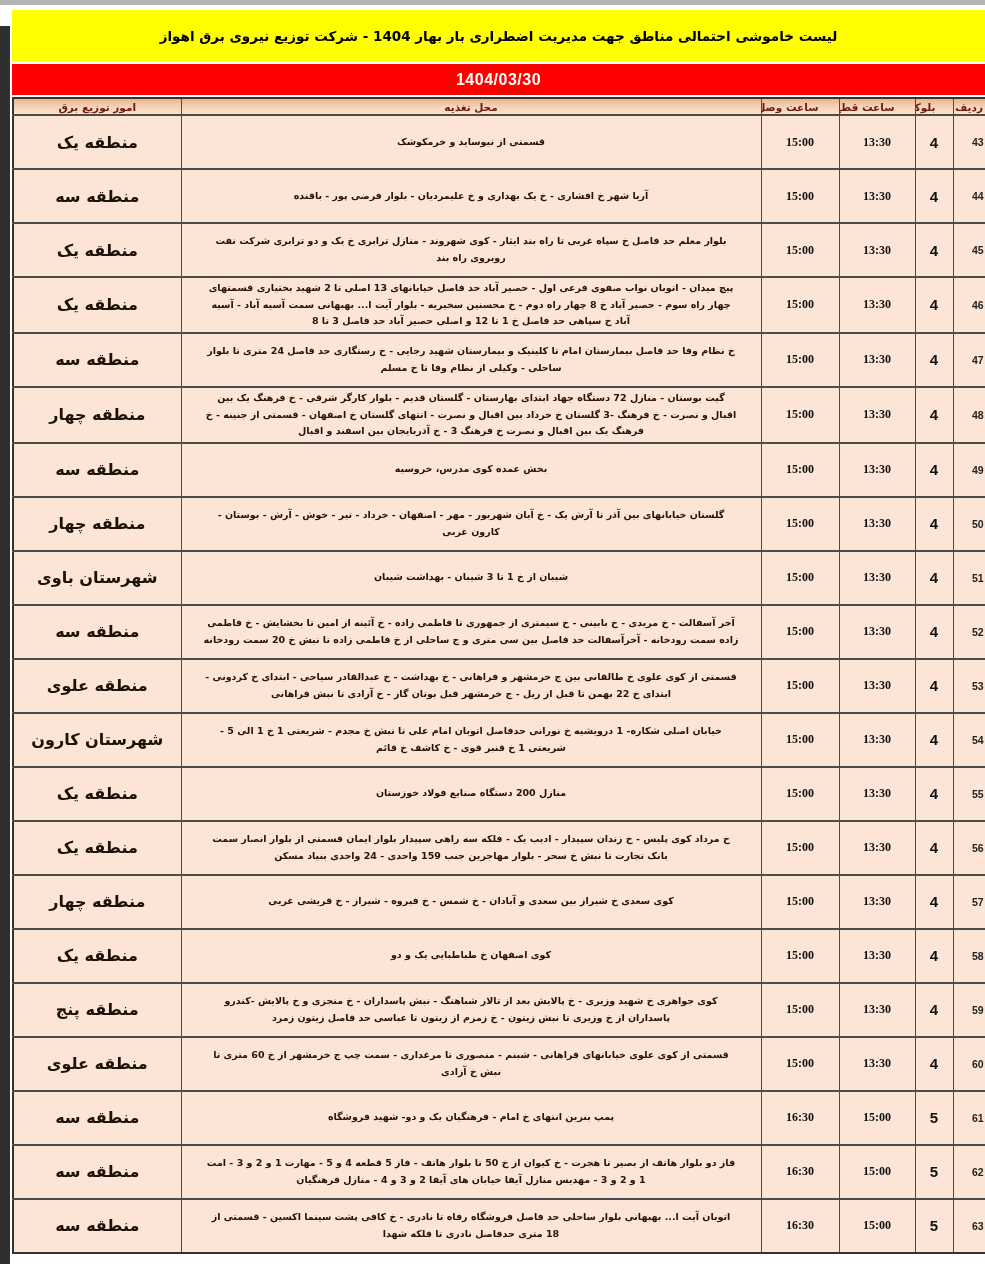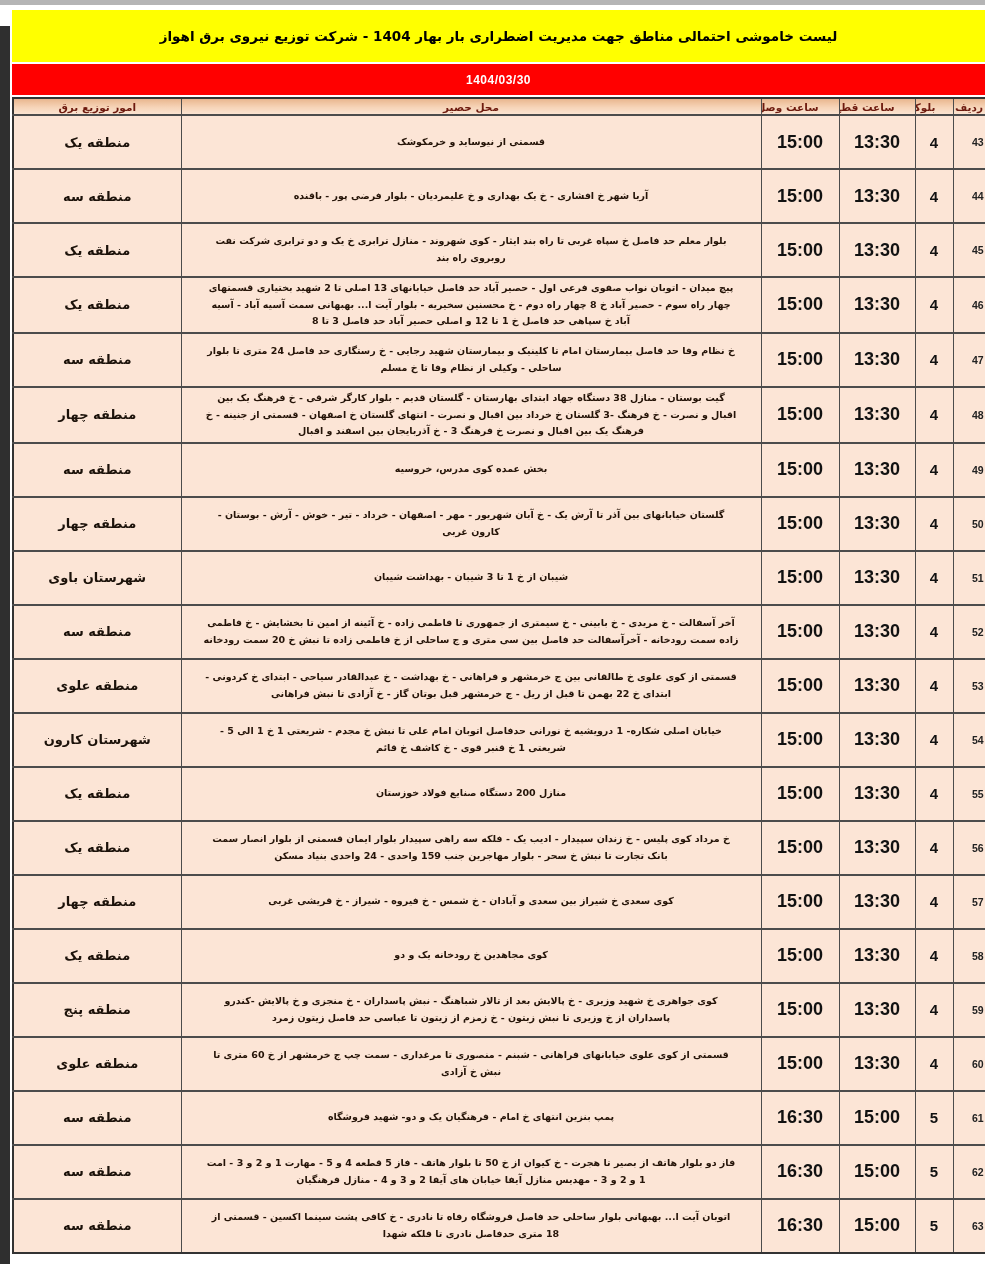--- a/index.html
+++ b/index.html
@@ -26,21 +26,21 @@
   .banner-yellow .title{
     font-size:13.5px;font-weight:bold;color:#000;
     direction:rtl;text-align:center;padding:0 30px;
   }
   .banner-red{
     position:absolute;left:12px;top:64px;width:973px;height:31px;
     background:#ff0000;
     display:flex;align-items:center;justify-content:center;
   }
   .banner-red .date{
-    font-size:12px;font-weight:bold;color:#ffffff;
+    font-size:16px;font-weight:bold;color:#ffffff;
     font-family:"Liberation Sans","DejaVu Sans",sans-serif;
     letter-spacing:.5px;
   }
   table.sched{
     position:absolute;left:12px;top:97px;
     width:990px;
     border-collapse:collapse;
     table-layout:fixed;
     direction:rtl;
   }
@@ -60,26 +60,26 @@
     white-space:nowrap;
   }
   tbody td{
     height:54px;
     background:#fce5d6;
     color:#16100a;
     text-align:center;vertical-align:middle;
   }
   td.c-row{font-size:10.5px;font-weight:bold;font-family:"Liberation Sans","DejaVu Sans",sans-serif;color:#222;}
   td.c-block{font-size:15px;font-weight:bold;font-family:"Liberation Sans","DejaVu Sans",sans-serif;color:#111;}
-  td.c-time{font-size:18px;font-weight:bold;font-family:Liberation Sans, sans-serif;color:#111;}
+  td.c-time{font-size:12px;font-weight:bold;font-family:Liberation Serif, serif;color:#111;}
   td.c-loc{
     font-size:9.5px;font-weight:bold;line-height:1.75;
     padding:2px 22px;color:#241307;
   }
-  td.c-dist{font-size:13px;font-weight:bold;color:#1c120a;text-align:center;}
+  td.c-dist{font-size:16px;font-weight:bold;color:#1c120a;text-align:center;}
 </style>
 </head>
 <body>
 
 <div class="top-edge"></div>
 <div class="left-edge"></div>
 
 <div class="banner-yellow">
   <div class="title">لیست خاموشی احتمالی مناطق جهت مدیریت اضطراری بار بهار 1404 - شرکت توزیع نیروی برق اهواز</div>
 </div>
@@ -96,21 +96,21 @@
     <col style="width:78px">
       <col style="width:580px">
       <col style="width:168px">
   </colgroup>
   <thead>
     <tr>
       <th>ردیف</th>
       <th>بلوک</th>
       <th>ساعت قطع</th>
       <th>ساعت وصل</th>
-      <th>محل حصیر</th>
+      <th>محل تغذیه</th>
       <th>امور توزیع برق</th>
     </tr>
   </thead>
   <tbody>
       <tr>
     <td class="c-row">43</td>
     <td class="c-block">4</td>
     <td class="c-time">13:30</td>
     <td class="c-time">15:00</td>
     <td class="c-loc">قسمتی از نیوساید و خرمکوشک</td>
@@ -146,21 +146,21 @@
     <td class="c-time">13:30</td>
     <td class="c-time">15:00</td>
     <td class="c-loc">خ نظام وفا حد فاصل بیمارستان امام تا کلینیک و بیمارستان شهید رجایی - خ رستگاری حد فاصل 24 متری تا بلوار ساحلی - وکیلی از نظام وفا تا خ مسلم</td>
     <td class="c-dist">منطقه سه</td>
   </tr>
       <tr>
     <td class="c-row">48</td>
     <td class="c-block">4</td>
     <td class="c-time">13:30</td>
     <td class="c-time">15:00</td>
-    <td class="c-loc">گیت بوستان - منازل 38 دستگاه جهاد ابتدای بهارستان - گلستان قدیم - بلوار کارگر شرقی - خ فرهنگ یک بین اقبال و نصرت - خ فرهنگ -3 گلستان خ خرداد بین اقبال و نصرت - انتهای گلستان خ اصفهان - قسمتی از جنینه - خ فرهنگ یک بین اقبال و نصرت خ فرهنگ 3 - خ آذربایجان بین اسفند و اقبال</td>
+    <td class="c-loc">گیت بوستان - منازل 72 دستگاه جهاد ابتدای بهارستان - گلستان قدیم - بلوار کارگر شرقی - خ فرهنگ یک بین اقبال و نصرت - خ فرهنگ -3 گلستان خ خرداد بین اقبال و نصرت - انتهای گلستان خ اصفهان - قسمتی از جنینه - خ فرهنگ یک بین اقبال و نصرت خ فرهنگ 3 - خ آذربایجان بین اسفند و اقبال</td>
     <td class="c-dist">منطقه چهار</td>
   </tr>
       <tr>
     <td class="c-row">49</td>
     <td class="c-block">4</td>
     <td class="c-time">13:30</td>
     <td class="c-time">15:00</td>
     <td class="c-loc">بخش عمده کوی مدرس، خروسیه</td>
     <td class="c-dist">منطقه سه</td>
   </tr>
@@ -226,21 +226,21 @@
     <td class="c-time">13:30</td>
     <td class="c-time">15:00</td>
     <td class="c-loc">کوی سعدی خ شیراز بین سعدی و آبادان - خ شمس - خ فیروه - شیراز - خ قریشی غربی</td>
     <td class="c-dist">منطقه چهار</td>
   </tr>
       <tr>
     <td class="c-row">58</td>
     <td class="c-block">4</td>
     <td class="c-time">13:30</td>
     <td class="c-time">15:00</td>
-    <td class="c-loc">کوی مجاهدین خ رودخانه یک و دو</td>
+    <td class="c-loc">کوی اصفهان خ طباطبایی یک و دو</td>
     <td class="c-dist">منطقه یک</td>
   </tr>
       <tr>
     <td class="c-row">59</td>
     <td class="c-block">4</td>
     <td class="c-time">13:30</td>
     <td class="c-time">15:00</td>
     <td class="c-loc">کوی جواهری خ شهید وزیری - خ پالایش بعد از تالار شباهنگ - نبش پاسداران - خ منجزی و خ پالایش -کندرو پاسداران از خ وزیری تا نبش زیتون - خ زمزم از زیتون تا عباسی حد فاصل زیتون زمرد</td>
     <td class="c-dist">منطقه پنج</td>
   </tr>

